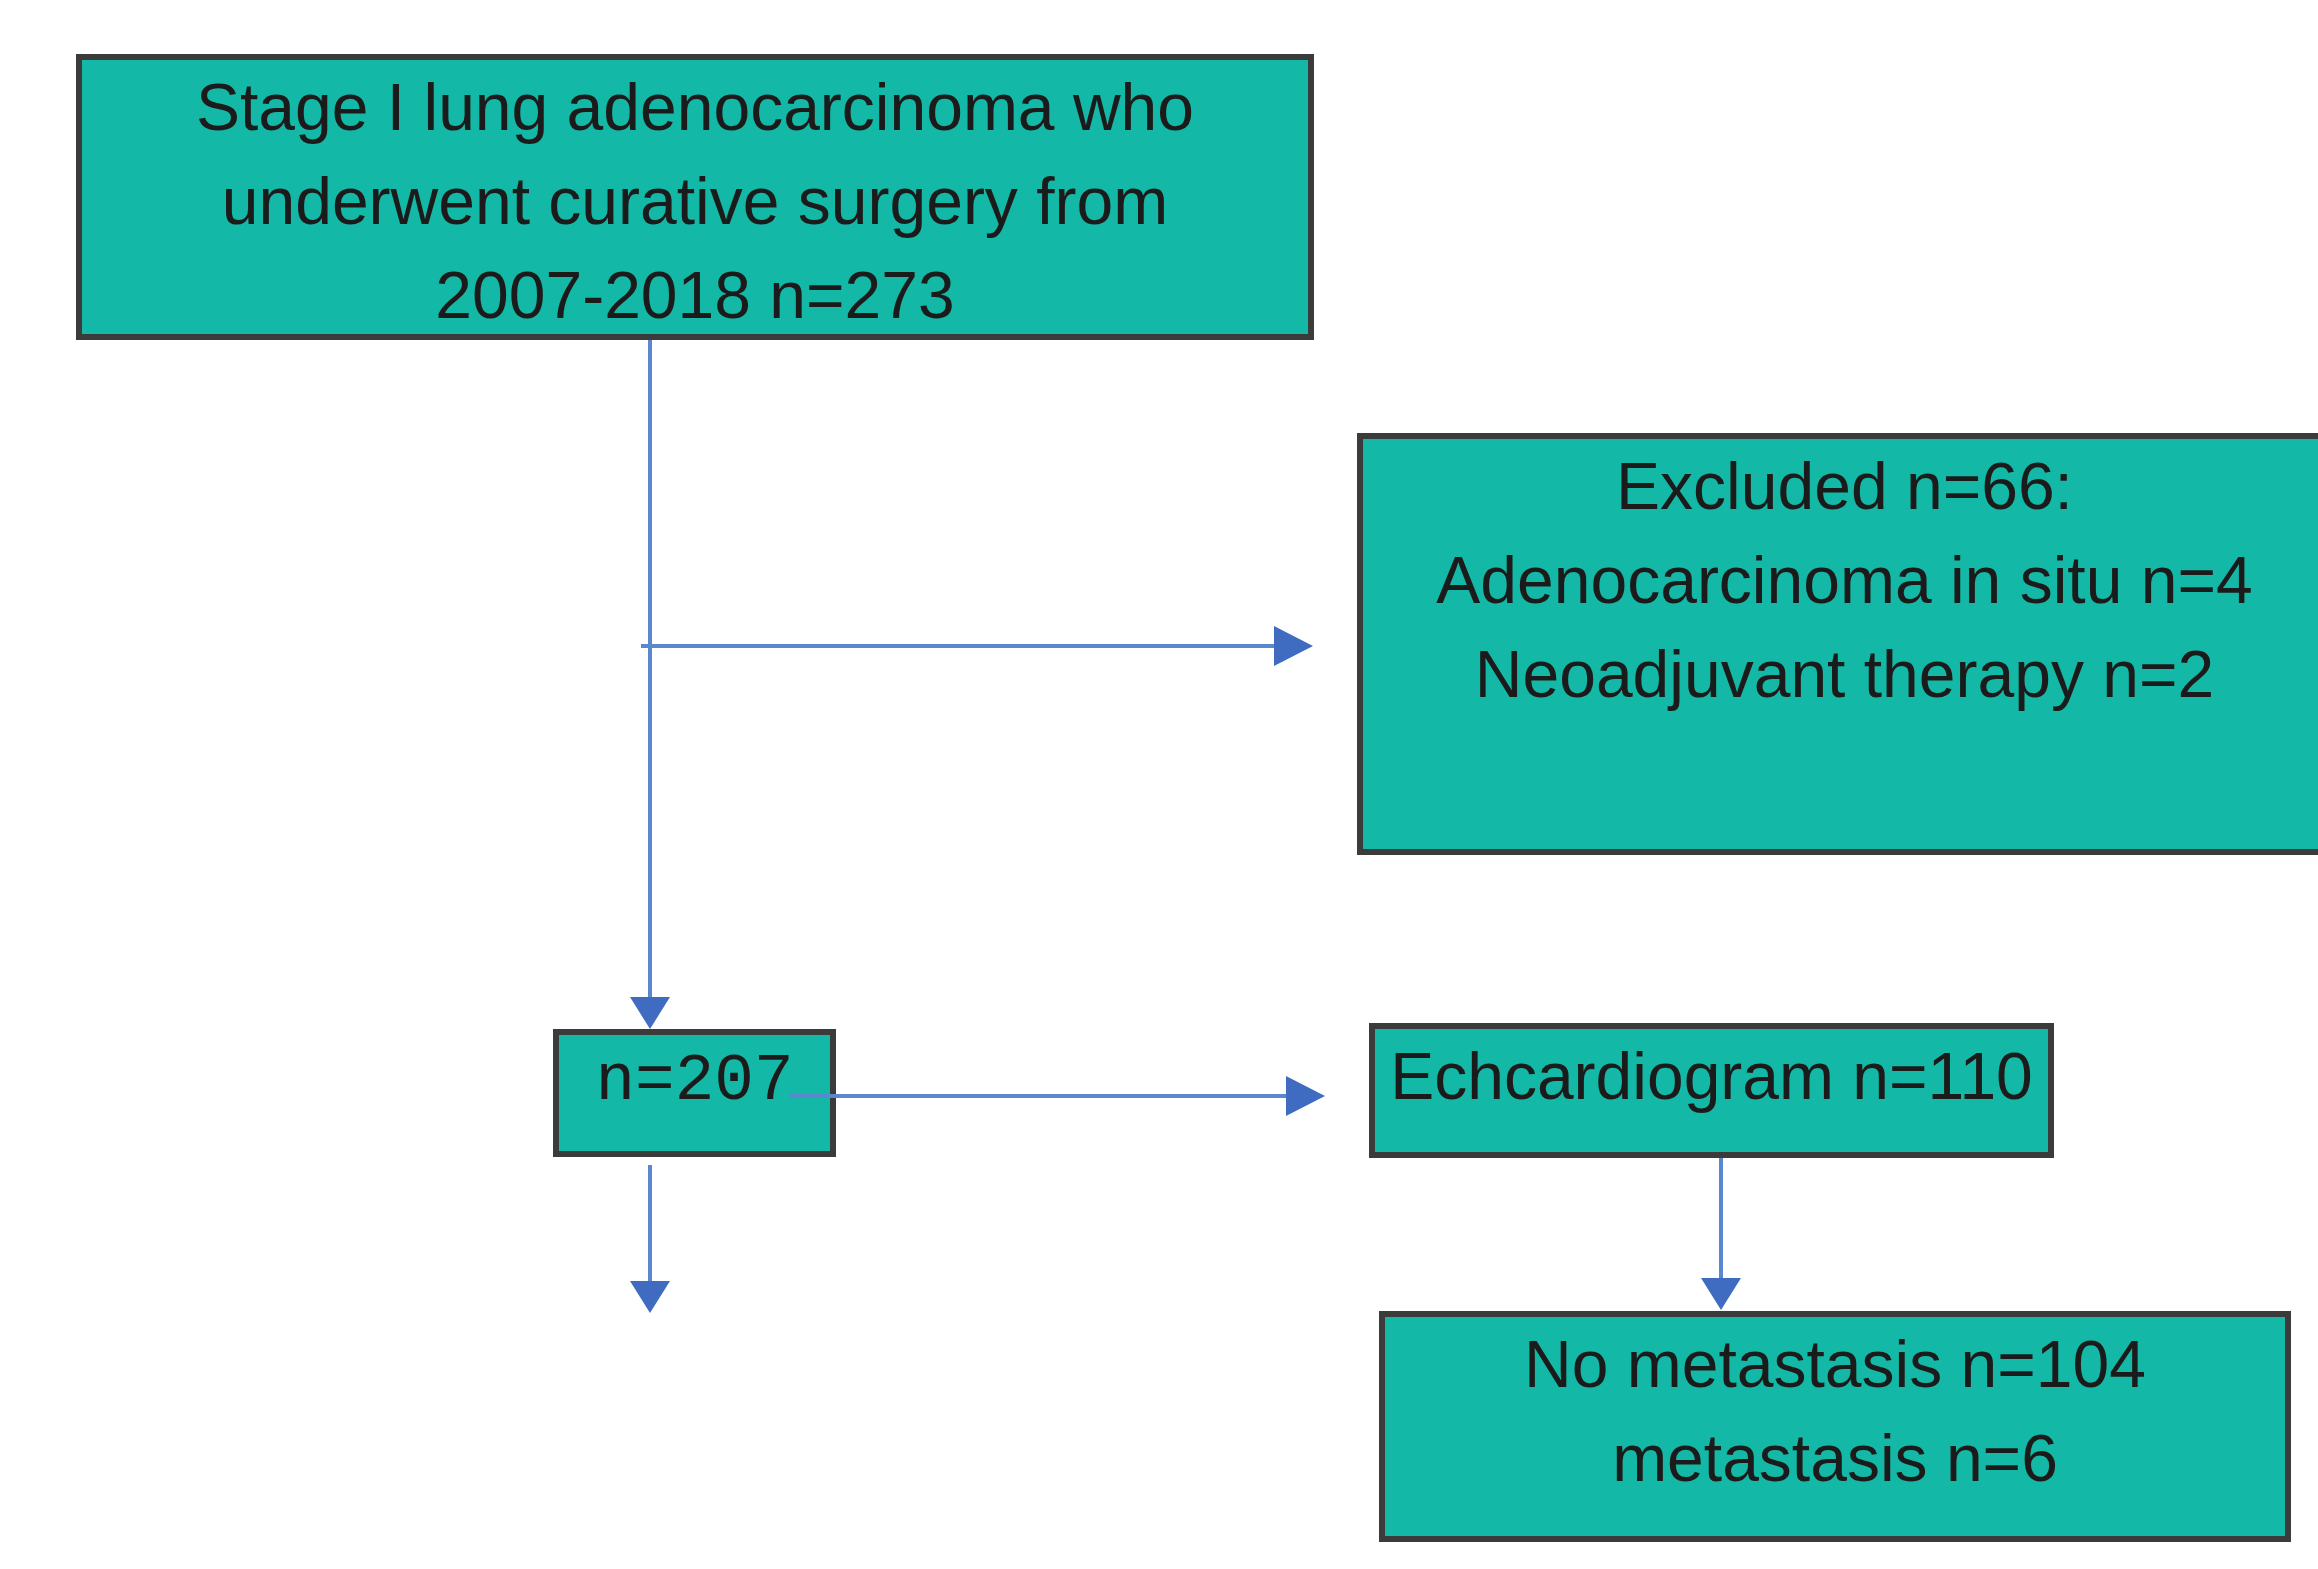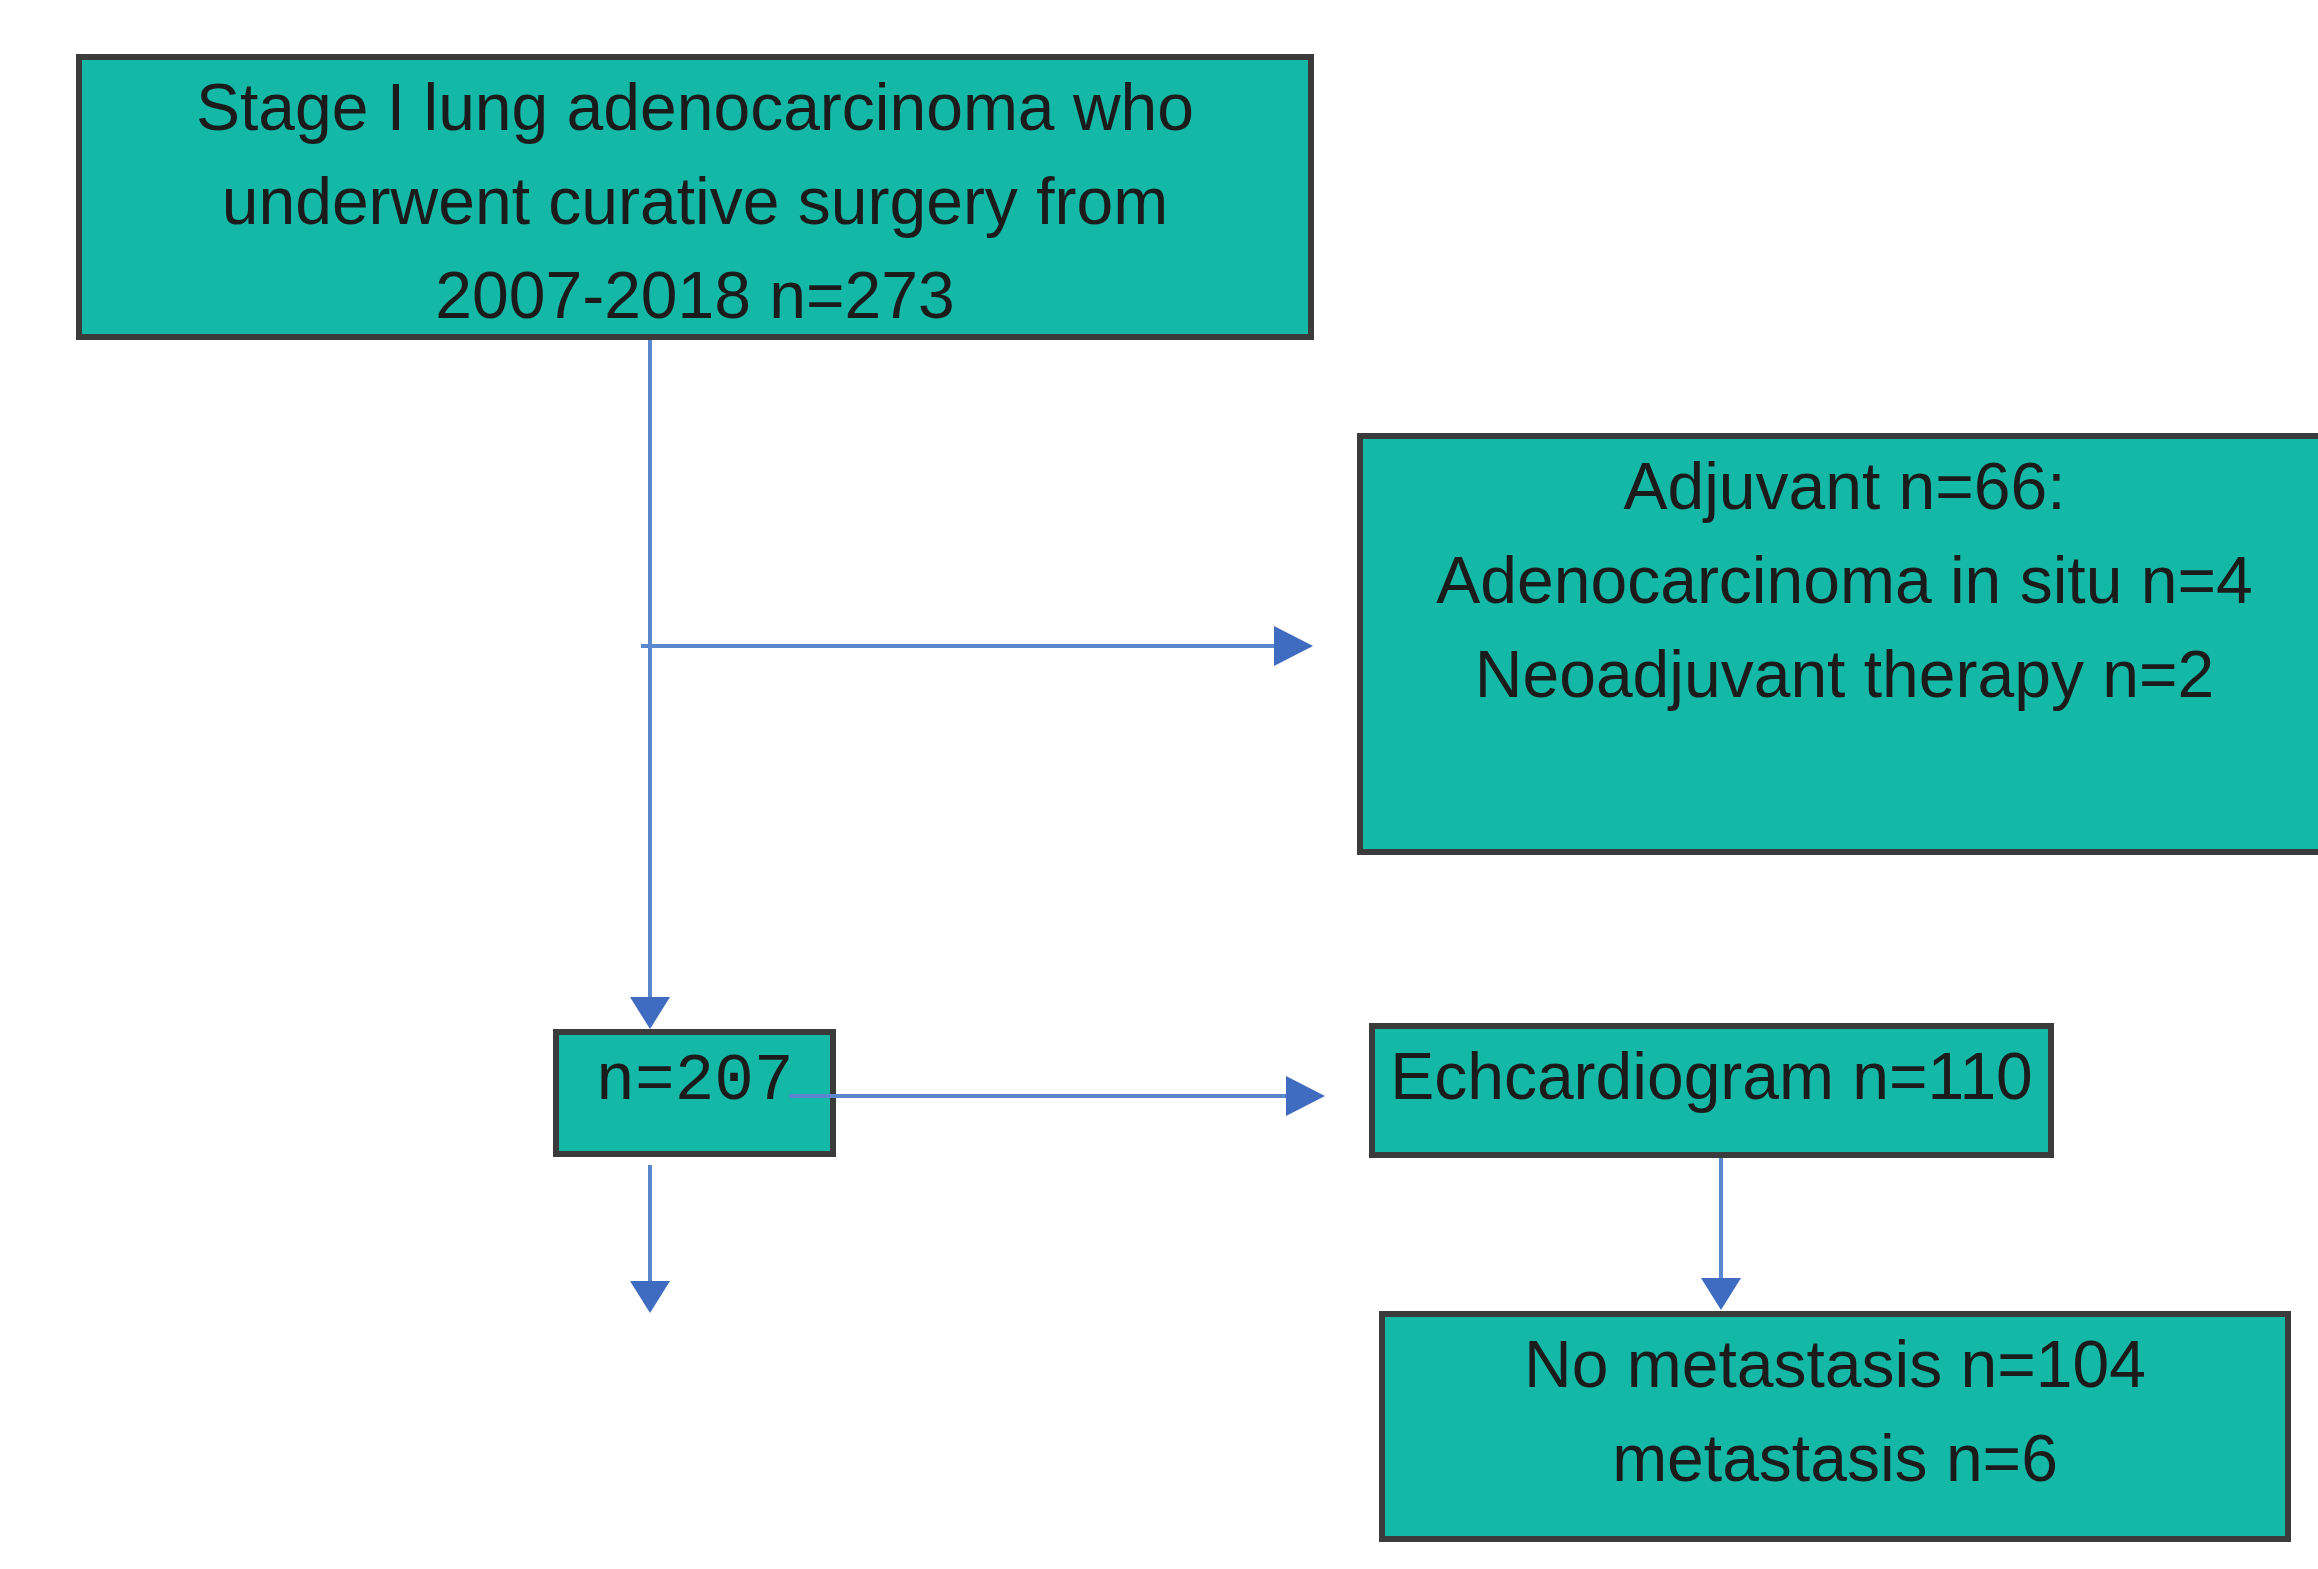--- a/index.html
+++ b/index.html
@@ -79,21 +79,21 @@
 
 <div class="canvas">
 
   <div class="node node-cohort">
     <span class="line">Stage I lung adenocarcinoma who</span>
     <span class="line">underwent curative surgery from</span>
     <span class="line">2007-2018 n=273</span>
   </div>
 
   <div class="node node-excluded">
-    <span class="line">Adjuvant n=66:</span>
+    <span class="line">Excluded n=66:</span>
     <span class="line">Adenocarcinoma in situ n=4</span>
     <span class="line">Neoadjuvant therapy n=2</span>
   </div>
 
   <div class="node node-n207">
     <span class="line">n=207</span>
   </div>
 
   <div class="node node-echo">
     <span class="line">Echcardiogram n=110</span>

